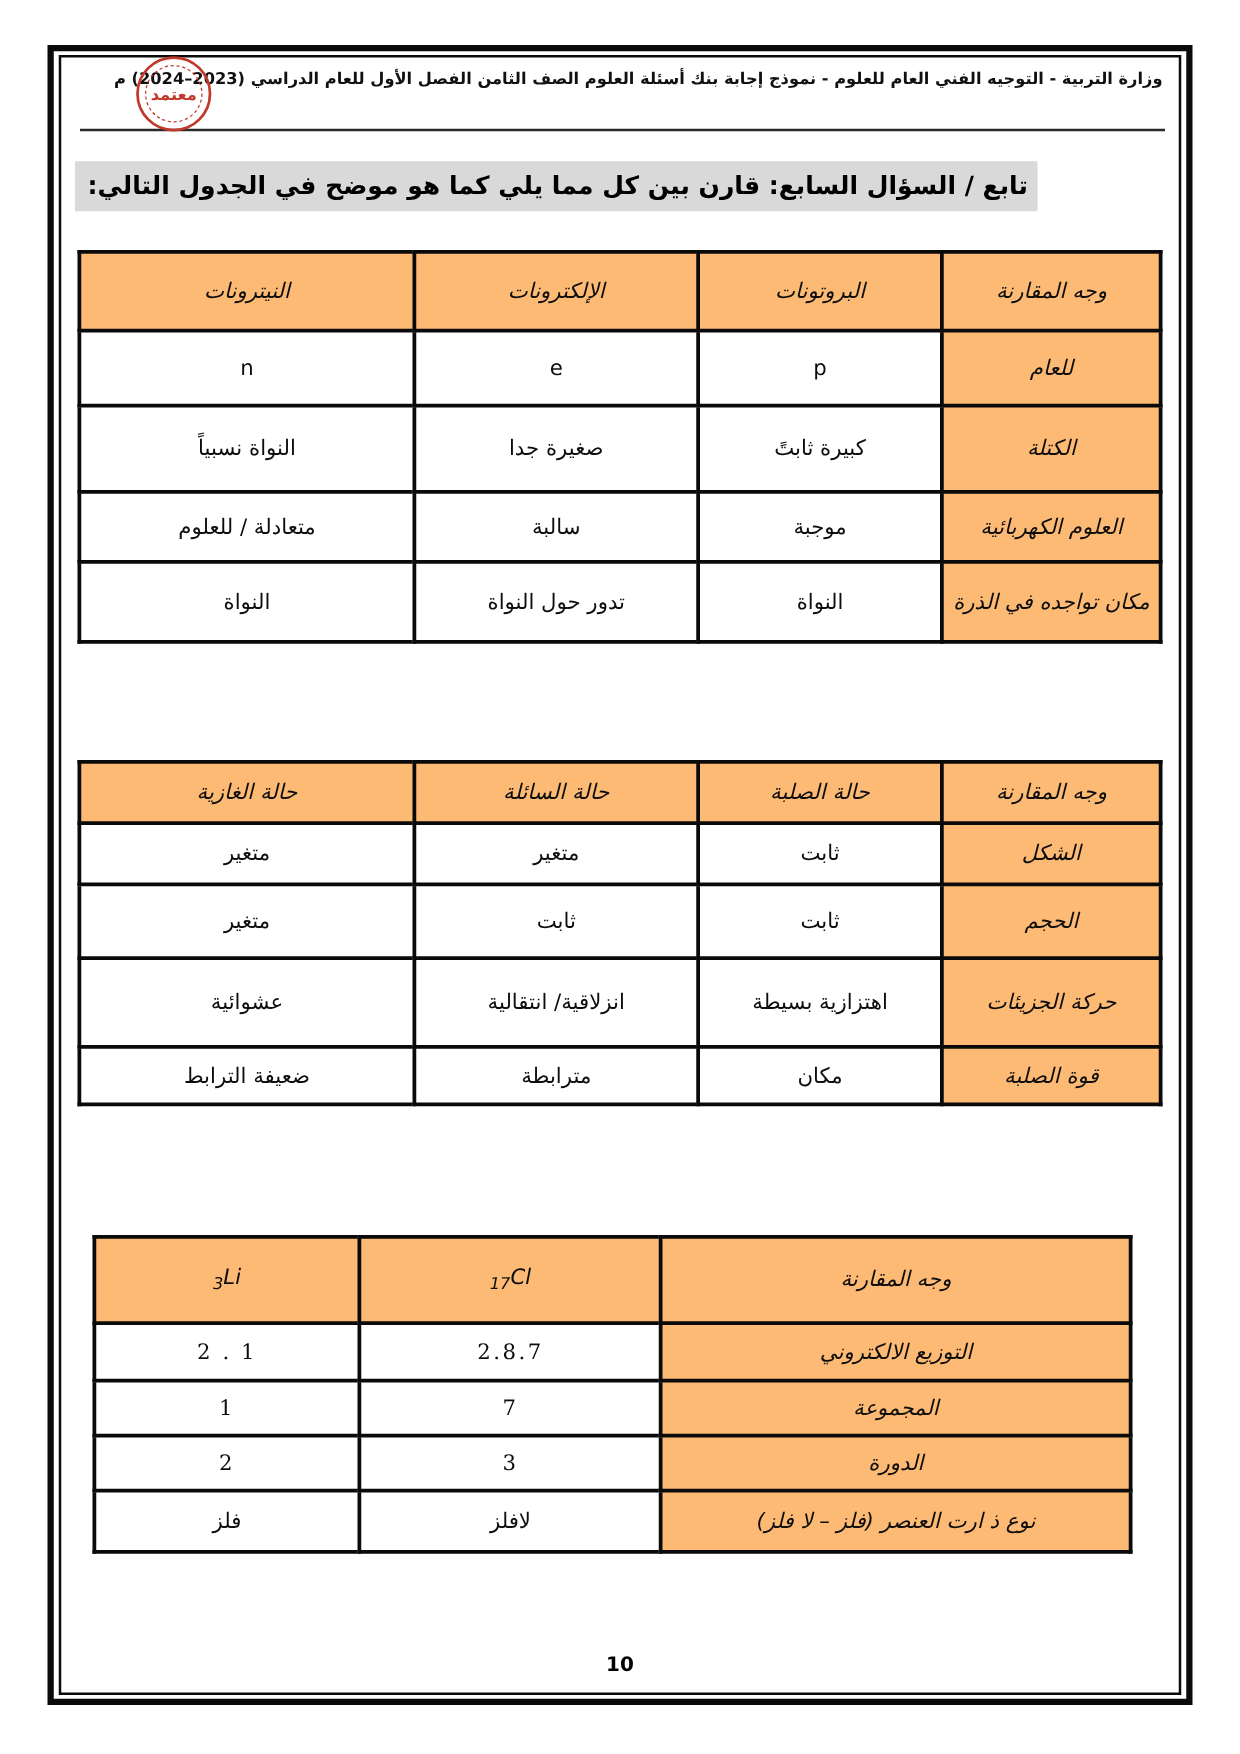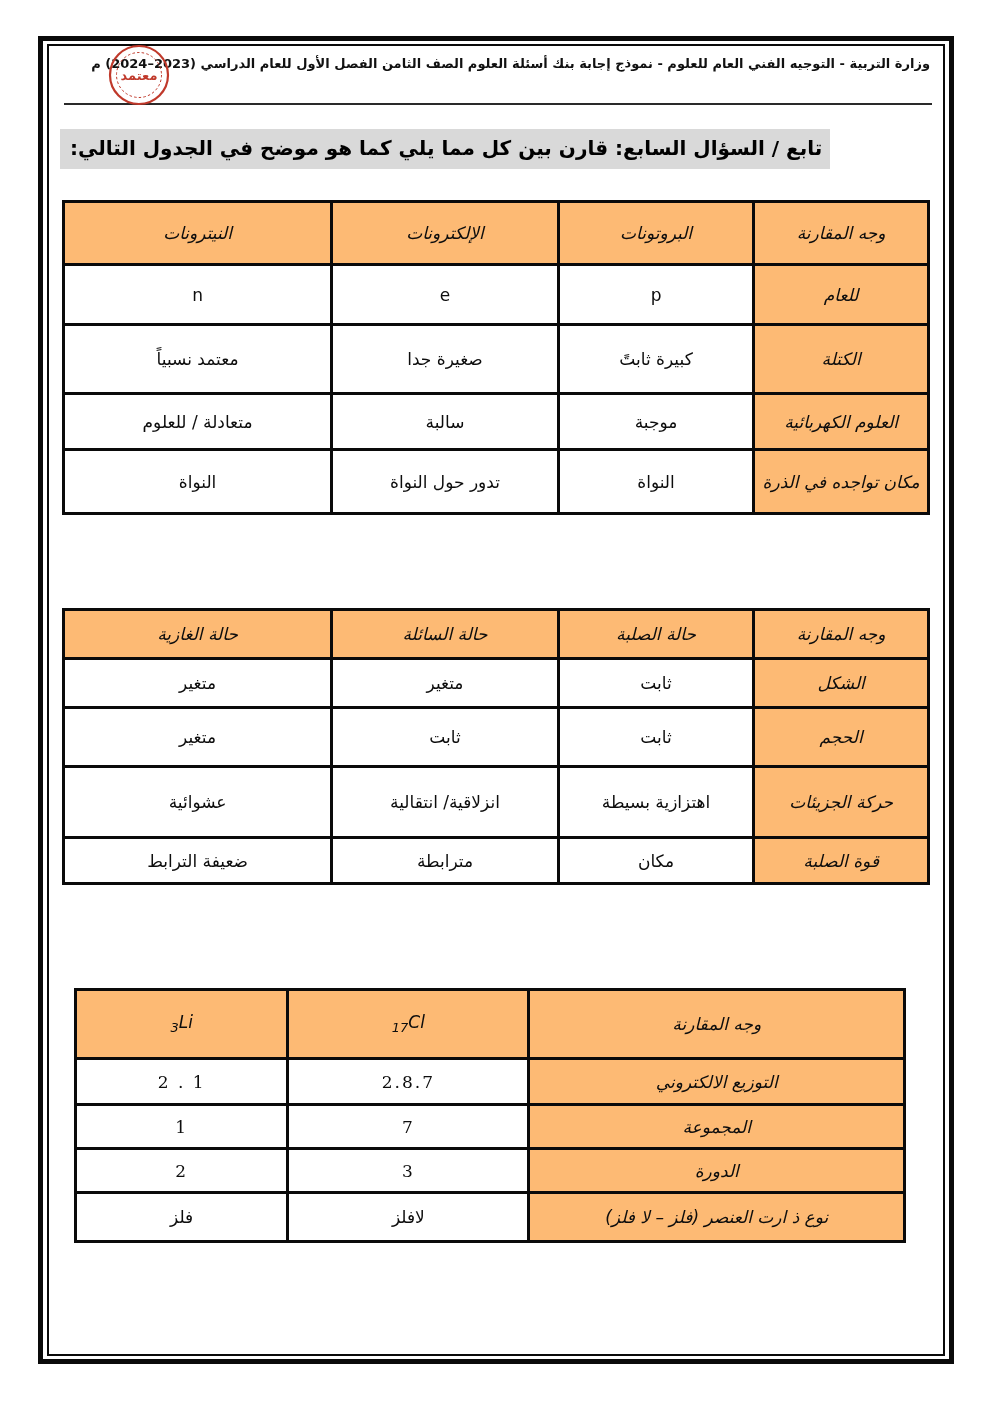--- a/index.html
+++ b/index.html
@@ -101,21 +101,21 @@
     <tr style="height:60px">
       <td class="gray">للعام</td>
       <td class="red-sym ltr">p</td>
       <td class="red-sym ltr">e</td>
       <td class="red-sym ltr">n</td>
     </tr>
     <tr style="height:69px">
       <td class="gray">الكتلة</td>
       <td class="red">كبيرة ثابتً</td>
       <td class="red">صغيرة جدا</td>
-      <td class="red">معتمد نسبياً</td>
+      <td class="red">النواة نسبياً</td>
     </tr>
     <tr style="height:56px">
       <td class="gray">العلوم الكهربائية</td>
       <td class="red">موجبة</td>
       <td class="red">سالبة</td>
       <td class="red">متعادلة / للعلوم</td>
     </tr>
     <tr style="height:64px">
       <td class="gray">مكان تواجده في الذرة</td>
       <td class="red">النواة</td>
@@ -194,14 +194,15 @@
       <td class="red-num ltr">2</td>
     </tr>
     <tr style="height:49px">
       <td class="gray bold-lbl">نوع ذ ارت العنصر (فلز – لا فلز)</td>
       <td class="red">لافلز</td>
       <td class="red">فلز</td>
     </tr>
   </tbody>
     </table>
 
+  <div class="page-num">10</div>
 
 </div>
 
 </body></html>

